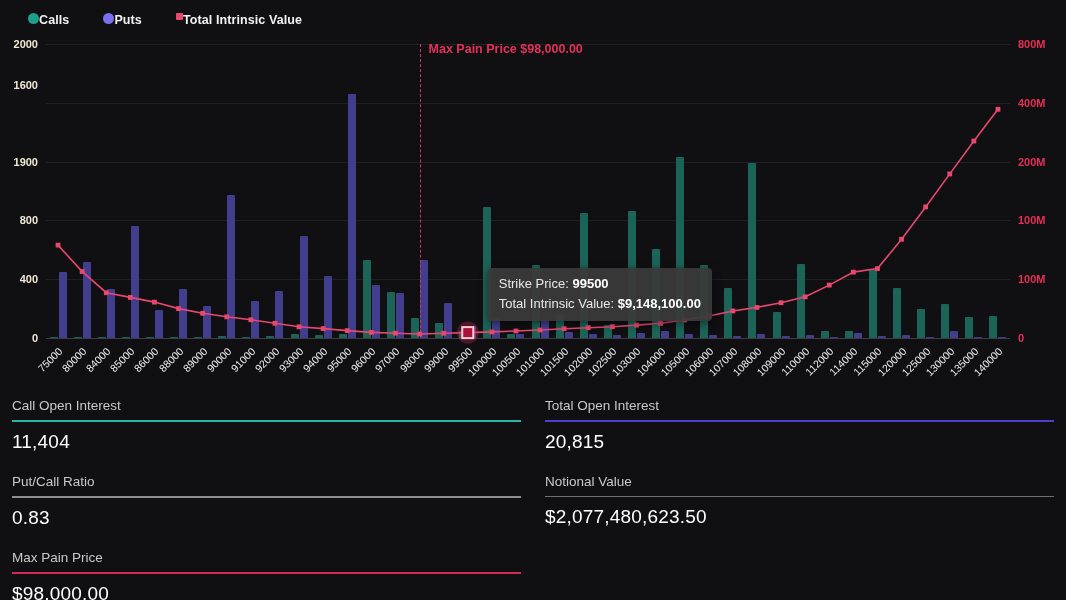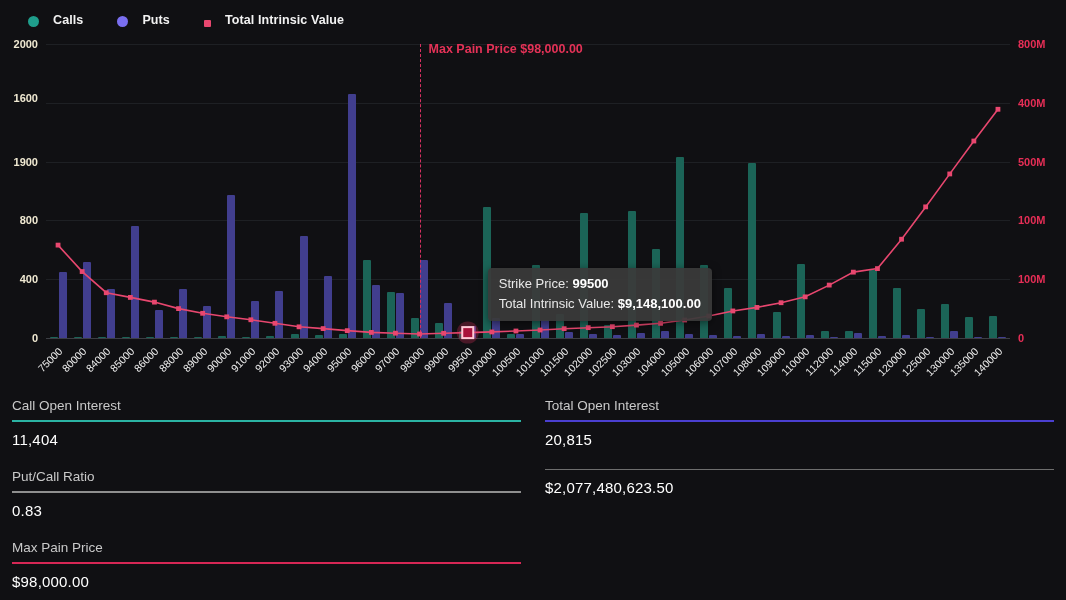--- a/index.html
+++ b/index.html
@@ -1,21 +1,21 @@
 <!DOCTYPE html>
 <html><head>
 <meta charset="utf-8">
 <style>
   html,body{margin:0;padding:0;background:#101013;width:1066px;height:600px;overflow:hidden;
     font-family:"Liberation Sans","DejaVu Sans",sans-serif;}
   .app{position:relative;width:1066px;height:600px;background:#101013;}
 
   
   .legend{position:absolute;left:28px;top:8px;display:flex;align-items:center;gap:34px;height:24px;}
-  .legend-item{display:flex;align-items:flex-end;gap:14px;cursor:pointer;}
+  .legend-item{display:flex;align-items:flex-start;gap:0;cursor:pointer;}
   .legend-dot{width:11px;height:11px;border-radius:50%;}
   .legend-sq{width:7px;height:7px;border-radius:1px;}
   .legend-label{color:#f2f2f2;font-size:12.5px;font-weight:bold;letter-spacing:.1px;}
 
   
   .chart{position:absolute;left:0;top:0;width:1066px;height:395px;}
   .gridline{position:absolute;height:1px;background:#1e2024;}
   .axis-base{position:absolute;height:1px;background:#3c3e44;}
   .ylab-left{position:absolute;width:38px;text-align:right;font-size:11px;font-weight:bold;color:#f0e9d2;}
   .ylab-right{position:absolute;text-align:left;font-size:11px;font-weight:bold;color:#e62e56;}
@@ -30,21 +30,21 @@
   .tooltip{position:absolute;background:rgba(58,58,58,.93);border-radius:4px;padding:6px 11px 7px 11px;
     color:#e8e8e8;font-size:13px;line-height:1.52;white-space:nowrap;box-shadow:0 2px 8px rgba(0,0,0,.5);}
   .tooltip b{color:#fff;}
 
   
   .stats{position:absolute;left:0;top:390px;width:1066px;box-sizing:border-box;padding:8px 12px 0 12px;
     display:grid;grid-template-columns:1fr 1fr;column-gap:24px;row-gap:21px;}
   .stat-label{color:#c9c9c9;font-size:13.5px;margin-bottom:7px;}
   .stat-underline{height:2px;width:100%;margin-bottom:9px;}
   .stat-notional .stat-underline{height:1px;}
-  .stat-value{color:#fff;font-size:15px;font-weight:500;letter-spacing:.2px;}
+  .stat-value{color:#fff;font-size:19px;font-weight:500;letter-spacing:.2px;}
 </style>
 </head>
 <body>
 
 <div class="app">
 
   <div class="legend">
     <div class="legend-item">
       <span class="legend-dot" style="background-color: rgb(31, 158, 140);"></span>
       <span class="legend-label">Calls</span>
@@ -196,26 +196,26 @@
         <rect x="923.2500000000001" y="204.476" width="4.8" height="4.8" fill="#e8476f"></rect>
         <rect x="947.35" y="171.54799999999997" width="4.8" height="4.8" fill="#e8476f"></rect>
         <rect x="971.45" y="138.61999999999998" width="4.8" height="4.8" fill="#e8476f"></rect>
         <rect x="995.5500000000001" y="106.86799999999998" width="4.8" height="4.8" fill="#e8476f"></rect>
       </svg>
     <div id="axes-layer">
         <div class="ylab-left" style="left: 0px; top: 332px;">0</div>
         <div class="ylab-left" style="left: 0px; top: 273.2px;">400</div>
         <div class="ylab-left" style="left: 0px; top: 214.4px;">800</div>
         <div class="ylab-left" style="left: 0px; top: 155.6px;">1900</div>
-        <div class="ylab-left" style="left: 0px; top: 92px;">1600</div>
+        <div class="ylab-left" style="left: 0px; top: 79px;">1600</div>
         <div class="ylab-left" style="left: 0px; top: 38px;">2000</div>
         <div class="ylab-right" style="left: 1018px; top: 332px;">0</div>
         <div class="ylab-right" style="left: 1018px; top: 273.2px;">100M</div>
         <div class="ylab-right" style="left: 1018px; top: 214.4px;">100M</div>
-        <div class="ylab-right" style="left: 1018px; top: 155.6px;">500M</div>
+        <div class="ylab-right" style="left: 1018px; top: 155.6px;">200M</div>
         <div class="ylab-right" style="left: 1018px; top: 96.8px;">400M</div>
         <div class="ylab-right" style="left: 1018px; top: 38px;">800M</div>
         <div class="xlab" style="left: -27.95px; top: 345px;">75000</div>
         <div class="xlab" style="left: -3.85px; top: 345px;">80000</div>
         <div class="xlab" style="left: 20.25px; top: 345px;">84000</div>
         <div class="xlab" style="left: 44.35px; top: 345px;">85000</div>
         <div class="xlab" style="left: 68.45px; top: 345px;">86000</div>
         <div class="xlab" style="left: 92.55px; top: 345px;">88000</div>
         <div class="xlab" style="left: 116.65px; top: 345px;">89000</div>
         <div class="xlab" style="left: 140.75px; top: 345px;">90000</div>
@@ -268,20 +268,21 @@
       <div class="stat-label">Total Open Interest</div>
       <div class="stat-underline" style="background-color: rgb(74, 63, 208);"></div>
       <div class="stat-value">20,815</div>
     </div>
     <div class="stat">
       <div class="stat-label">Put/Call Ratio</div>
       <div class="stat-underline" style="background-color: rgb(143, 143, 143);"></div>
       <div class="stat-value">0.83</div>
     </div>
     <div class="stat stat-notional">
+      <div class="stat-label">Notional Value</div>
       <div class="stat-underline" style="background-color: rgb(110, 110, 110);"></div>
       <div class="stat-value">$2,077,480,623.50</div>
     </div>
     <div class="stat">
       <div class="stat-label">Max Pain Price</div>
       <div class="stat-underline" style="background-color: rgb(214, 39, 85);"></div>
       <div class="stat-value">$98,000.00</div>
     </div>
   </div>
 </div>

